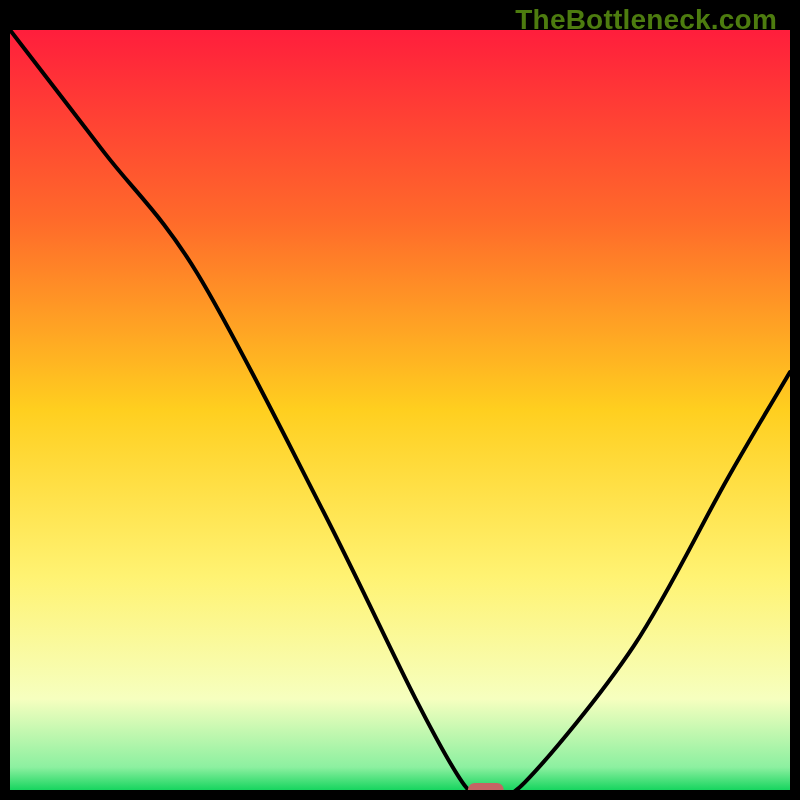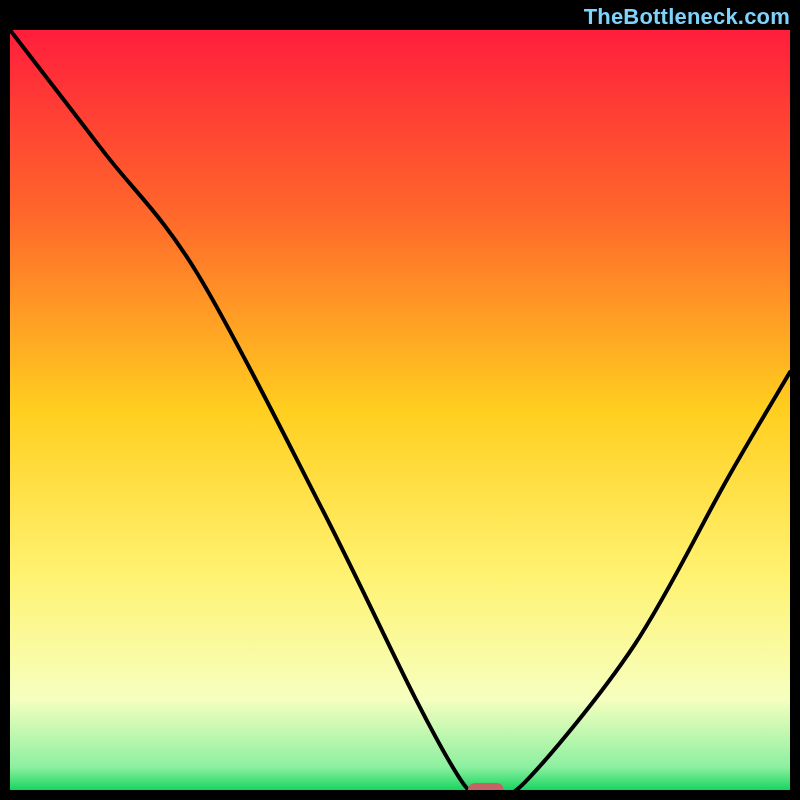--- a/index.html
+++ b/index.html
@@ -13,23 +13,23 @@
   }
   .frame {
     position: relative;
     width: 800px;
     height: 800px;
     background: #000;
   }
   .watermark {
     position: absolute;
     top: 4px;
-    right: 10px;
-    color: #7dd3fc;
-    font-size: 22px;
+    right: 23px;
+    color: #4d7c0f;
+    font-size: 28px;
     font-weight: 600;
     letter-spacing: 0.2px;
     z-index: 3;
   }
   .plot {
     position: absolute;
     left: 10px;
     top: 30px;
     width: 780px;
     height: 760px;

